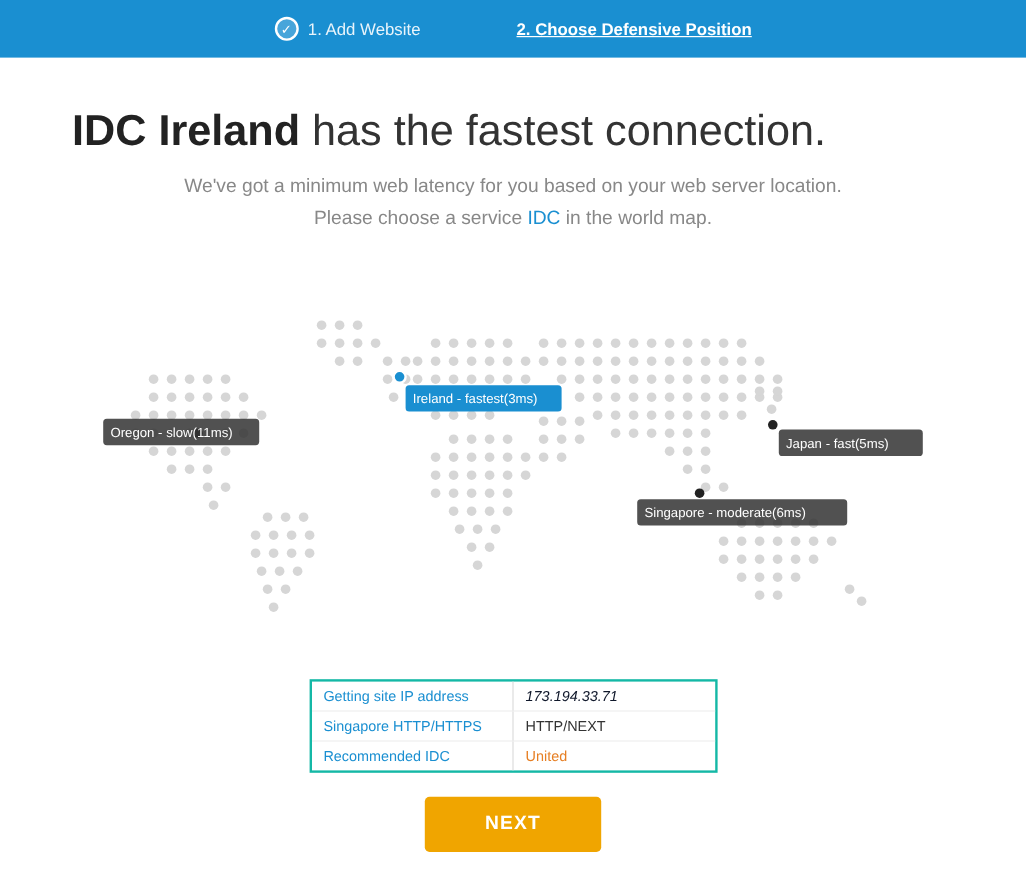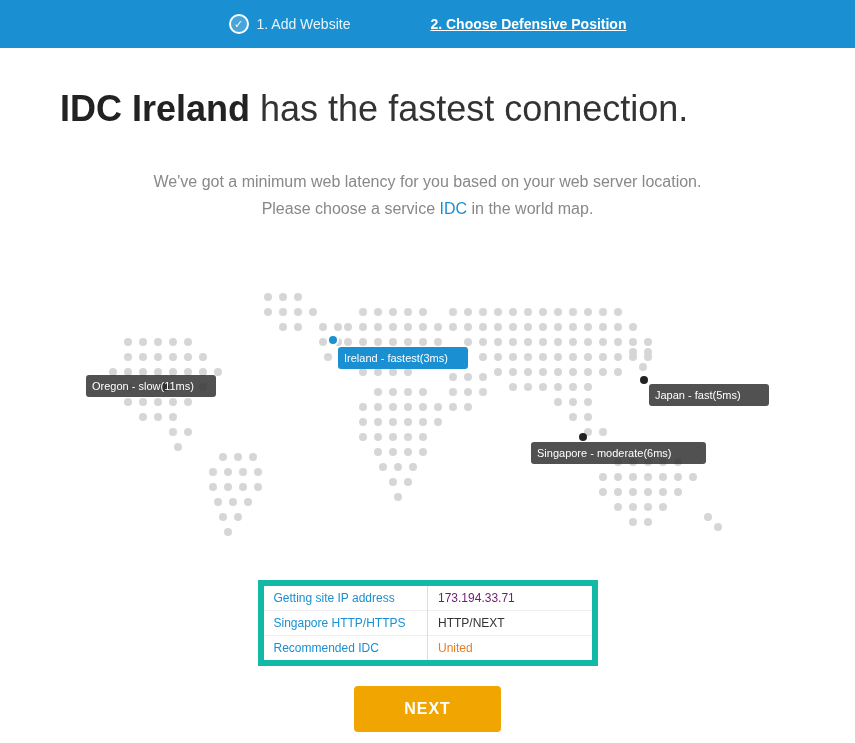--- a/index.html
+++ b/index.html
@@ -47,21 +47,21 @@
     }
 
     
     .main {
       padding: 40px 60px 30px;
     }
 
     .headline {
       font-size: 36px;
       color: #333;
-      margin-bottom: 38px;
+      margin-bottom: 12px;
       font-weight: normal;
     }
     .headline strong {
       font-weight: bold;
       color: #222;
     }
 
     .subtitle {
       text-align: center;
       color: #888;
@@ -82,22 +82,22 @@
     
     .dot-map {
       position: absolute;
       top: 0; left: 0;
       width: 100%; height: 100%;
     }
 
     
     .info-panel {
       width: 340px;
-      margin: 8px auto 20px;
-      border: 6px solid #14b8a6;
+      margin: 20px auto 20px;
+      border: 2px solid #14b8a6;
       font-size: 12px;
     }
     .info-panel table {
       width: 100%;
       border-collapse: collapse;
     }
     .info-panel td {
       padding: 5px 10px;
       vertical-align: top;
     }
@@ -435,21 +435,21 @@
       <rect x="463" y="210" width="175" height="22" rx="3" fill="rgba(50,50,50,0.85)"></rect>
       <text x="469" y="225" fill="#fff" font-size="11" font-family="Arial">Singapore - moderate(6ms)</text>
     </svg>
   </div>
 
   <div class="info-panel">
     <table>
       <tbody>
           <tr>
         <td>Getting site IP address</td>
-        <td style="color:#701a75;">173.194.33.71</td>
+        <td style="color:#0f172a;font-style:italic;">173.194.33.71</td>
       </tr>
       <tr>
         <td>Singapore HTTP/HTTPS</td>
         <td style="color:#333;">HTTP/NEXT</td>
       </tr>
       <tr>
         <td>Recommended IDC</td>
         <td style="color:#e67e22;">United</td>
       </tr>
     </tbody>

